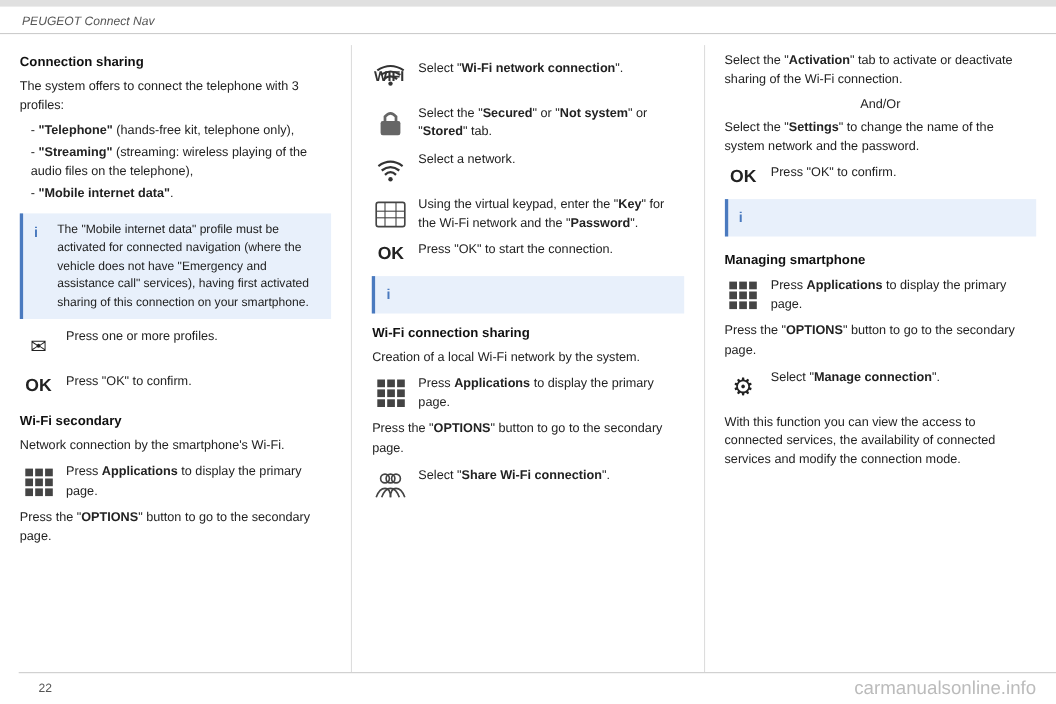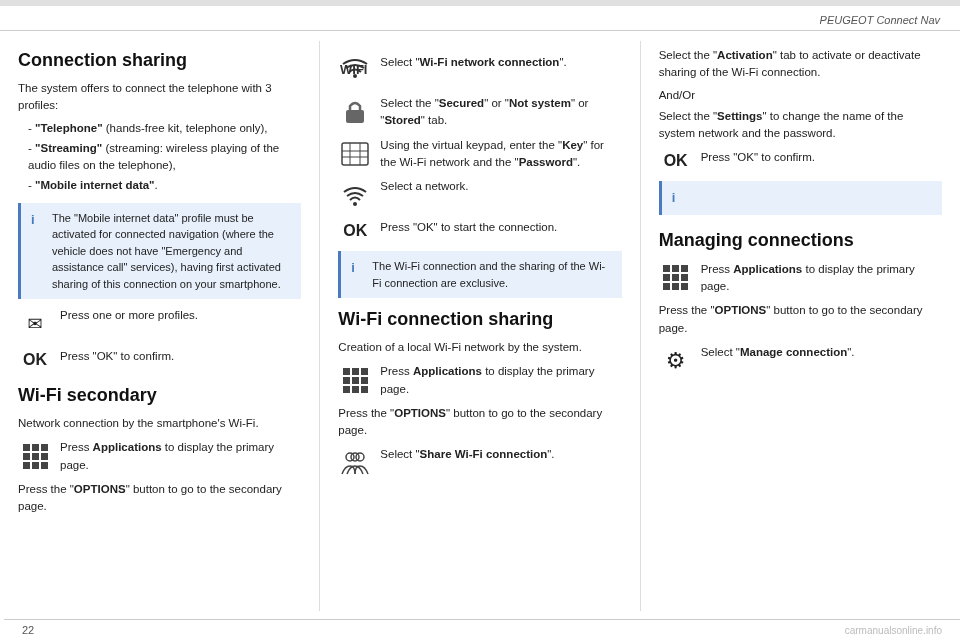--- a/index.html
+++ b/index.html
@@ -16,38 +16,37 @@
       background: #e0e0e0;
       height: 6px;
       width: 100%;
     }
     .header {
       padding: 8px 20px 4px 20px;
       font-size: 11px;
       color: #555;
       font-style: italic;
       border-bottom: 1px solid #ccc;
-      text-align: right;
     }
     .content {
       display: flex;
       flex-direction: row;
       padding: 10px 0 10px 0;
       height: calc(640px - 50px);
     }
     .col {
       flex: 1;
       padding: 6px 18px;
       border-right: 1px solid #ddd;
       font-size: 11.5px;
       line-height: 1.5;
     }
     .col:last-child { border-right: none; }
     h2 {
-      font-size: 18px;
+      font-size: 12px;
       font-weight: bold;
       margin-bottom: 6px;
       color: #111;
     }
     p { margin-bottom: 5px; }
     ul { margin-left: 10px; margin-bottom: 5px; list-style: none; }
     ul li { margin-bottom: 3px; }
     ul li::before { content: "- "; }
     .info-box {
       background: #e8f0fb;
@@ -88,21 +87,21 @@
       text-align: center;
     }
     .wifi-icon {
       font-size: 22px;
       color: #333;
     }
     .bold { font-weight: bold; }
     .footer-bar {
       position: absolute;
       bottom: 0;
-      left: 4px;
+      left: 17px;
       right: 0;
       display: flex;
       align-items: center;
       justify-content: space-between;
       padding: 4px 18px;
       border-top: 1px solid #ccc;
       font-size: 11px;
       color: #555;
     }
     
@@ -200,50 +199,49 @@
           <rect x="6" y="13" width="18" height="13" rx="2" fill="#666"></rect>
           <path d="M10 13 V9 Q15 3 20 9 V13" stroke="#666" stroke-width="2.5" fill="none"></path>
         </svg>
       </div>
       <span>Select the "<span class="bold">Secured</span>" or "<span class="bold">Not system</span>" or "<span class="bold">Stored</span>" tab.</span>
     </div>
 
     <div class="row-item">
       <div class="icon-box">
         <svg width="30" height="30" viewBox="0 0 30 30">
+          <path d="M4 12 Q15 4 26 12" stroke="#333" stroke-width="2" fill="none"></path>
+          <path d="M7 16 Q15 10 23 16" stroke="#333" stroke-width="2" fill="none"></path>
+          <path d="M10 20 Q15 15 20 20" stroke="#333" stroke-width="2" fill="none"></path>
+          <circle cx="15" cy="24" r="2" fill="#333"></circle>
+        </svg>
+      </div>
+      <span>Select a network.</span>
+    </div>
+
+    <div class="row-item">
+      <div class="icon-box">
+        <svg width="30" height="30" viewBox="0 0 30 30">
           <rect x="2" y="4" width="26" height="22" rx="2" fill="none" stroke="#444" stroke-width="1.5"></rect>
           <line x1="2" y1="12" x2="28" y2="12" stroke="#444" stroke-width="1"></line>
           <line x1="2" y1="18" x2="28" y2="18" stroke="#444" stroke-width="1"></line>
           <line x1="10" y1="4" x2="10" y2="26" stroke="#444" stroke-width="1"></line>
           <line x1="20" y1="4" x2="20" y2="26" stroke="#444" stroke-width="1"></line>
         </svg>
       </div>
       <span>Using the virtual keypad, enter the "<span class="bold">Key</span>" for the Wi-Fi network and the "<span class="bold">Password</span>".</span>
     </div>
 
     <div class="row-item">
-      <div class="icon-box">
-        <svg width="30" height="30" viewBox="0 0 30 30">
-          <path d="M4 12 Q15 4 26 12" stroke="#333" stroke-width="2" fill="none"></path>
-          <path d="M7 16 Q15 10 23 16" stroke="#333" stroke-width="2" fill="none"></path>
-          <path d="M10 20 Q15 15 20 20" stroke="#333" stroke-width="2" fill="none"></path>
-          <circle cx="15" cy="24" r="2" fill="#333"></circle>
-        </svg>
-      </div>
-      <span>Select a network.</span>
-    </div>
-
-    <div class="row-item">
       <div class="ok-label">OK</div>
       <span>Press "OK" to start the connection.</span>
     </div>
 
     <div class="info-box">
       <span class="info-icon">i</span>
-      <span>The Wi-Fi connection and the sharing of the Wi-Fi connection are exclusive.</span>
     </div>
 
     <h2>Wi-Fi connection sharing</h2>
     <p>Creation of a local Wi-Fi network by the system.</p>
 
     <div class="row-item">
       <div class="icon-box">
         <div class="grid-icon">
             <span></span>
             <span></span>
@@ -271,33 +269,33 @@
           <circle cx="15" cy="9" r="4" fill="none" stroke="#444" stroke-width="1.5"></circle>
           <path d="M7 26 Q10 18 15 18 Q20 18 23 26" fill="none" stroke="#444" stroke-width="1.5"></path>
         </svg>
       </div>
       <span>Select "<span class="bold">Share Wi-Fi connection</span>".</span>
     </div>
   </div>
 
   <div class="col">
     <p>Select the "<span class="bold">Activation</span>" tab to activate or deactivate sharing of the Wi-Fi connection.</p>
-    <p style="margin: 4px 0;">And/Or</p>
+    <p style="margin: 4px 0; text-align: center;">And/Or</p>
     <p>Select the "<span class="bold">Settings</span>" to change the name of the system network and the password.</p>
 
     <div class="row-item">
       <div class="ok-label">OK</div>
       <span>Press "OK" to confirm.</span>
     </div>
 
     <div class="info-box">
       <span class="info-icon">i</span>
     </div>
 
-    <h2 style="margin-top: 12px;">Managing connections</h2>
+    <h2 style="margin-top: 12px;">Managing smartphone</h2>
 
     <div class="row-item">
       <div class="icon-box">
         <div class="grid-icon">
             <span></span>
             <span></span>
             <span></span>
             <span></span>
             <span></span>
             <span></span>
@@ -309,20 +307,21 @@
       <span>Press <span class="bold">Applications</span> to display the primary page.</span>
     </div>
 
     <p>Press the "<span class="bold">OPTIONS</span>" button to go to the secondary page.</p>
 
     <div class="row-item">
       <div class="icon-box gear-unicode">⚙</div>
       <span>Select "<span class="bold">Manage connection</span>".</span>
     </div>
 
+    <p>With this function you can view the access to connected services, the availability of connected services and modify the connection mode.</p>
   </div>
 
 </div>
 
 <div class="footer-bar">
   <span>22</span>
-  <span style="color:#bbb; font-size:10px;">carmanualsonline.info</span>
+  <span style="color:#bbb; font-size:17px;">carmanualsonline.info</span>
 </div>
 
 </body></html>

